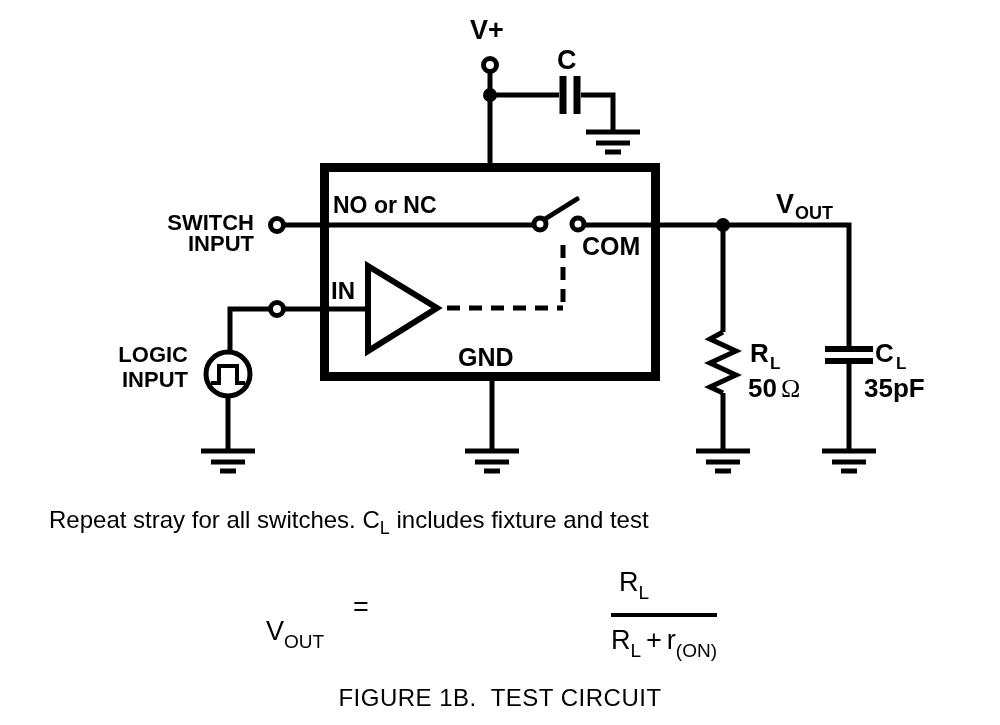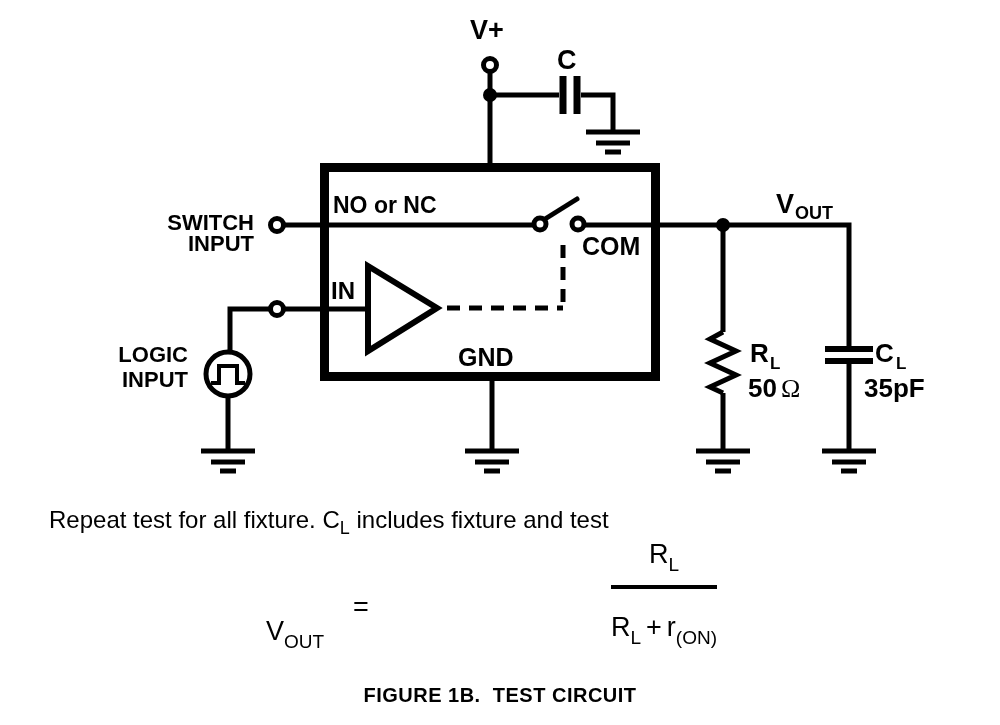--- a/index.html
+++ b/index.html
@@ -36,27 +36,27 @@
   
   .note { position:absolute; left:49px; top:503px; font-size:24px; line-height:34px; }
   .note .sub { font-size:18px; vertical-align:-6px; }
 
   
   .eq { position:absolute; font-size:27px; font-weight:normal; white-space:nowrap; }
   .eq-sub { font-size:19px; vertical-align:-8px; }
   #eq-lhs  { left:266px; top:616px; }
   #eq-eq   { left:353px; top:592px; }
   #eq-rhs  { left:393px; top:592px; }
-  #eq-frac { left:611px; top:536px; text-align:center; }
+  #eq-frac { left:611px; top:564px; text-align:left; }
   .eq-num { display:block; border-bottom:4px solid #000; padding:0 8px 2px 8px; line-height:36px; }
-  .eq-den { display:block; padding-top:21px; line-height:34px; }
+  .eq-den { display:block; padding-top:6px; line-height:34px; }
   .eq-op  { margin:0 5px; }
 
   .caption { position:absolute; left:0; right:0; top:684px; text-align:center;
-             font-size:20px; font-weight:bold; white-space:pre; letter-spacing:0.5px; }
+             font-size:24px; font-weight:normal; white-space:pre; letter-spacing:0.5px; }
 </style>
 </head>
 <body>
 
 <div class="page">
 
   <svg class="circuit-svg" width="1000" height="500" viewBox="0 0 1000 500">
 
     <path class="wire" d="M490 62 V167"></path>
     <circle class="term" cx="490" cy="65" r="6.5"></circle>
@@ -140,21 +140,21 @@
     <text class="tb26" x="750" y="362">R</text>
     <text class="tb17" x="770" y="369">L</text>
     <text class="tb26" x="748" y="397">50</text>
     <text class="tn26s" x="781" y="397">Ω</text>
     <text class="tb26" x="875" y="362">C</text>
     <text class="tb17" x="896" y="369">L</text>
     <text class="tb26" x="864" y="397">35pF</text>
   </svg>
 
   <div class="note">
-    <div><span>Repeat test for all fixture. C</span><span class="sub">L</span><span> includes fixture and test</span></div>
+    <div><span>Repeat stray for all switches. C</span><span class="sub">L</span><span> includes fixture and test</span></div>
   </div>
 
   <div class="eq" id="eq-lhs"><span>V</span><span class="eq-sub">OUT</span></div>
   <div class="eq" id="eq-eq">=</div>
   <div class="eq" id="eq-frac">
     <span class="eq-num"><span>R</span><span class="eq-sub">L</span></span>
     <span class="eq-den"><span>R</span><span class="eq-sub">L</span><span class="eq-op">+</span><span>r</span><span class="eq-sub">(ON)</span></span>
   </div>
 
   <div class="caption">FIGURE 1B.  TEST CIRCUIT</div>

